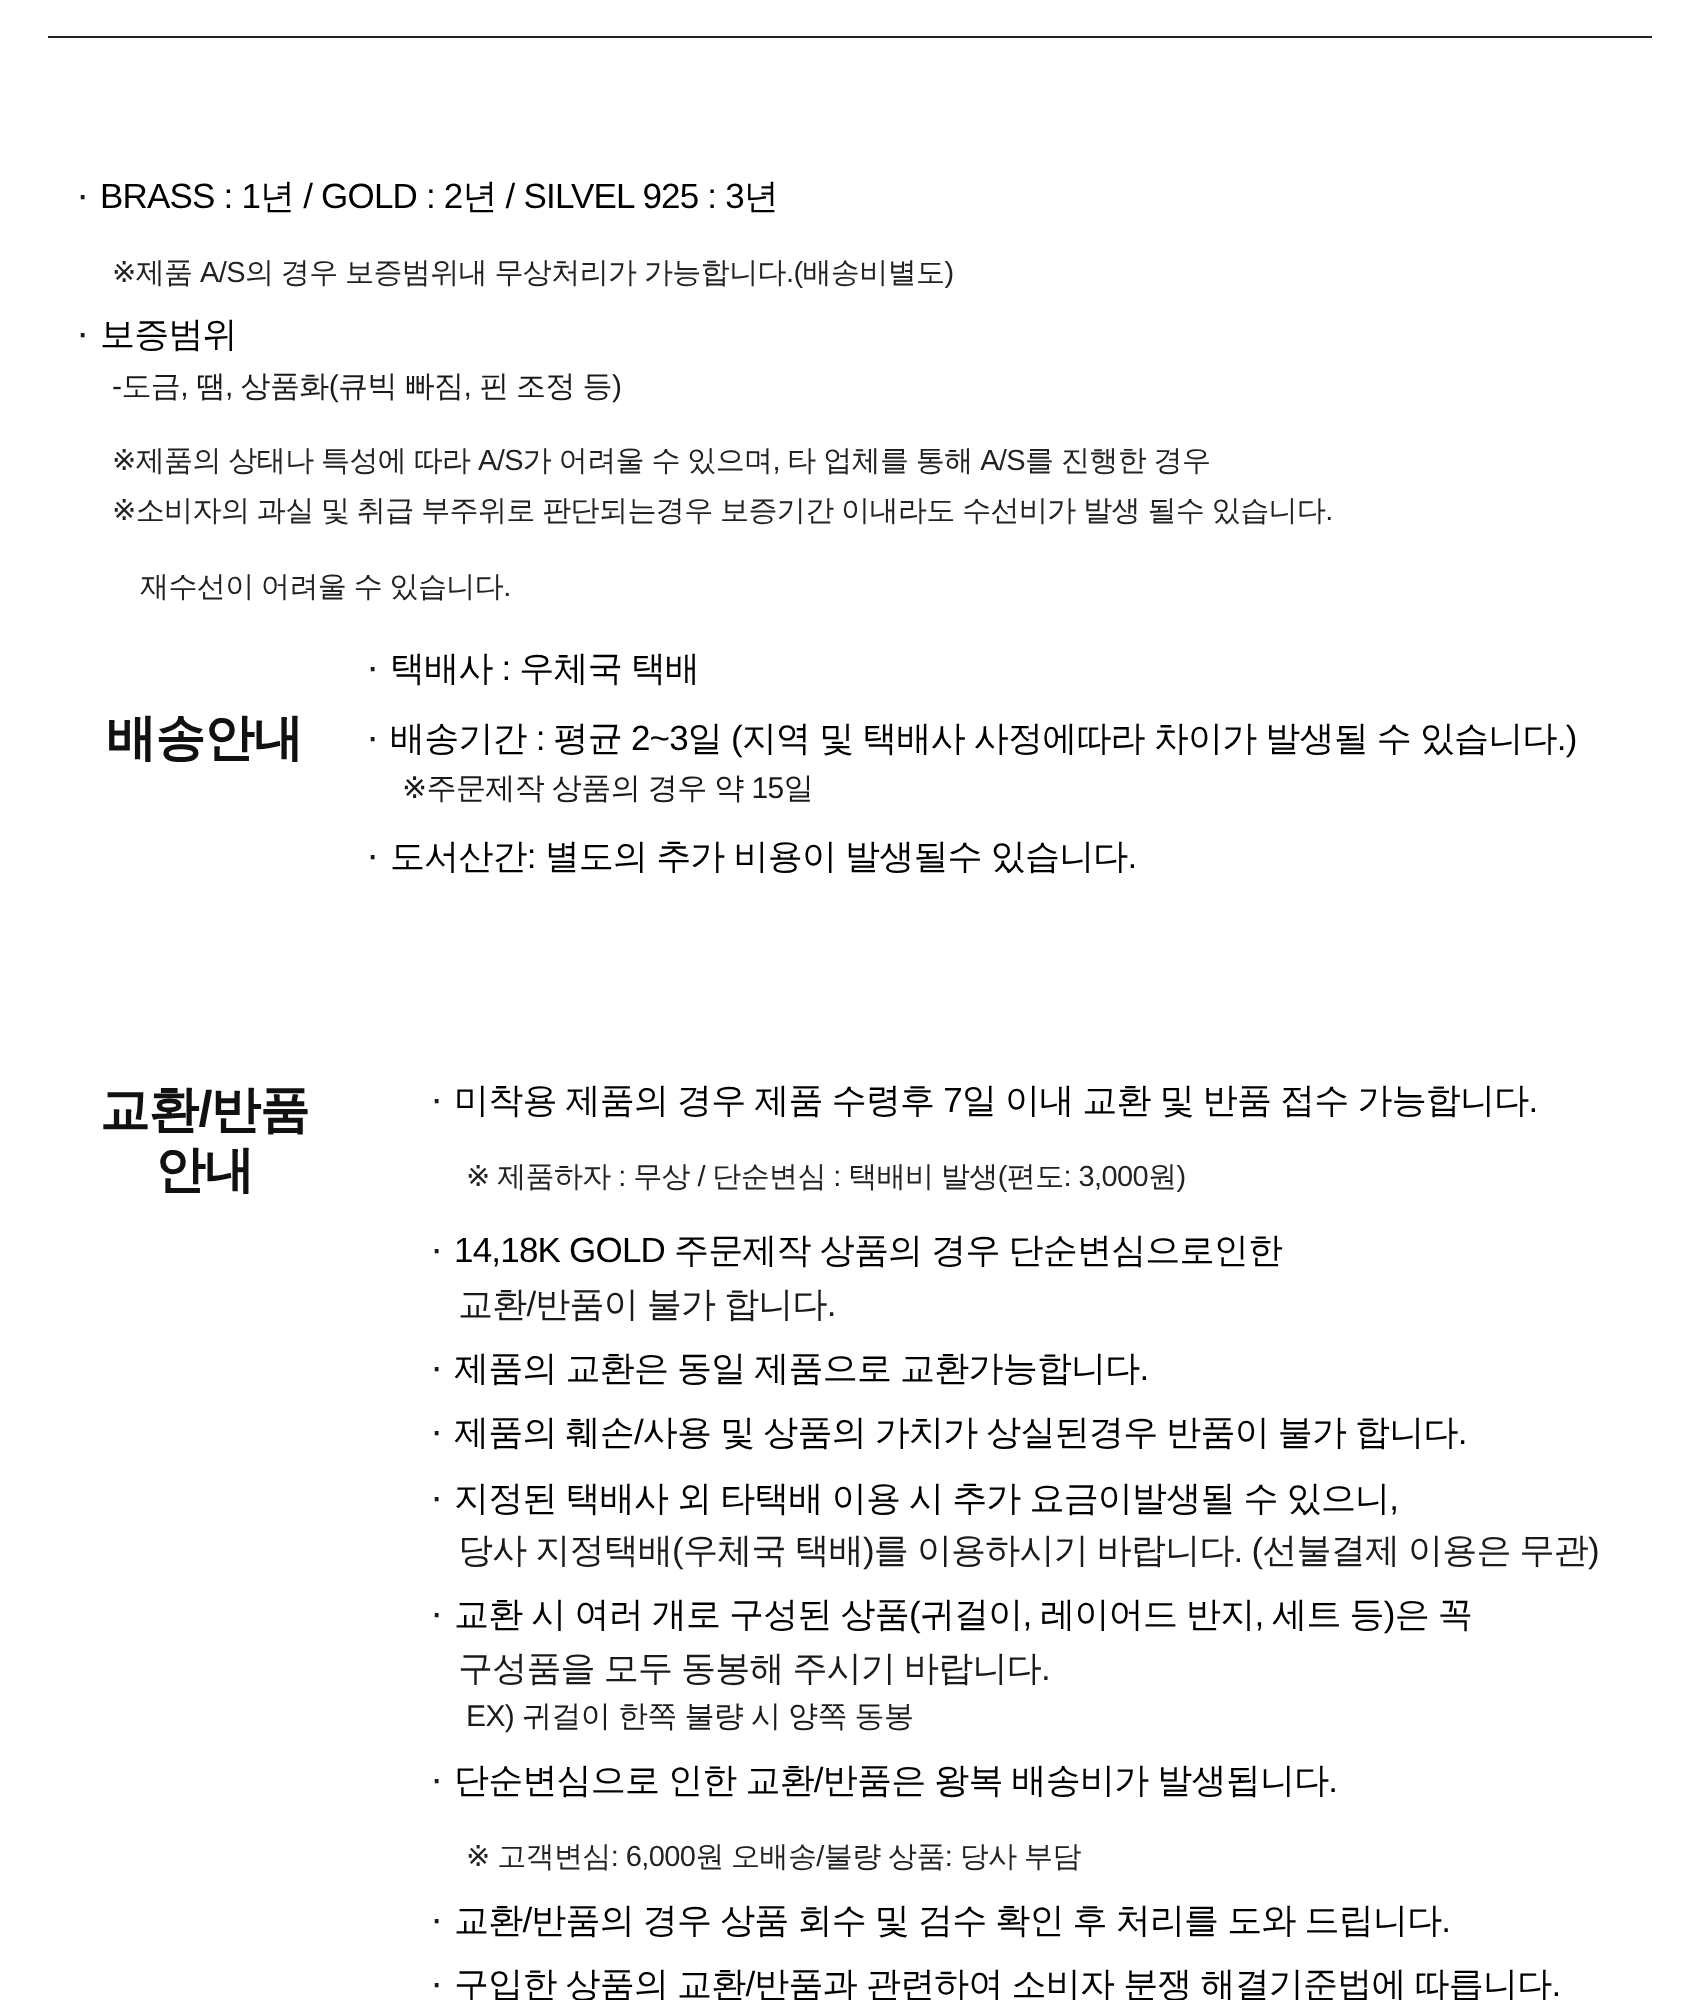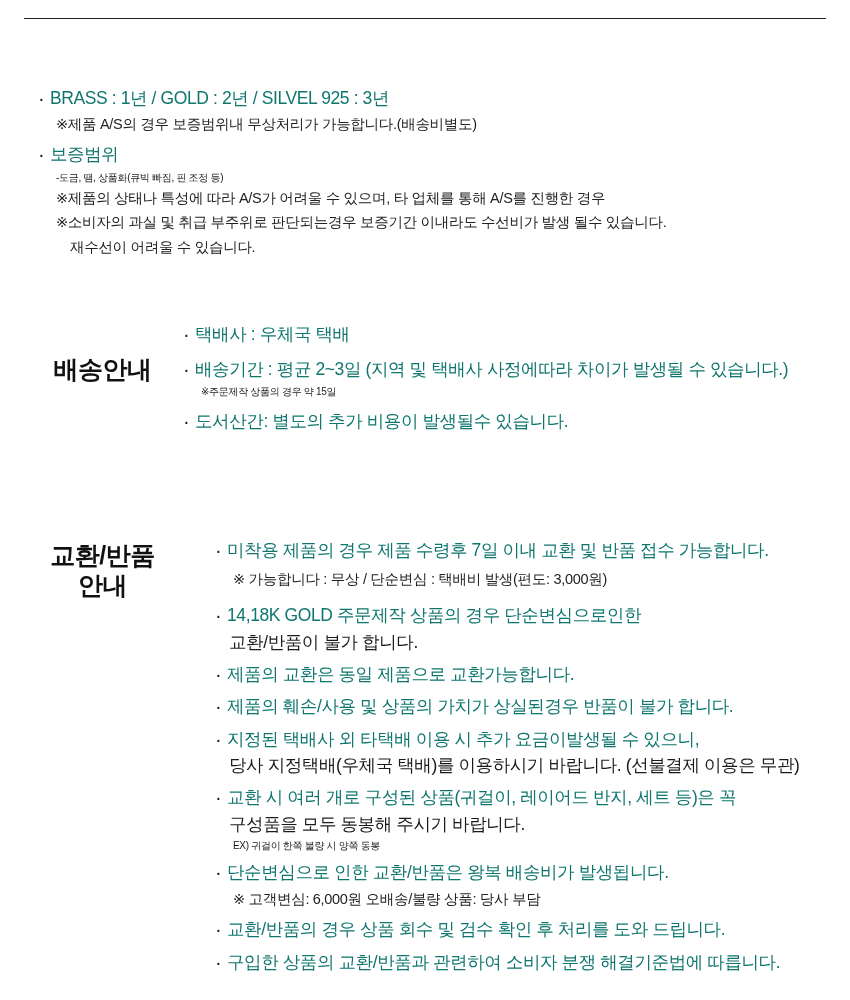--- a/index.html
+++ b/index.html
@@ -48,44 +48,44 @@
     padding-left: 6px;
   }
 
   
   .b {
     position: relative;
     padding-left: 14px;
     font-size: 17.5px;
     line-height: 1.45;
     letter-spacing: -0.4px;
-    color: #0f766e;
+    color: #000000;
     margin: 0 0 2px 0;
   }
   .b::before {
     content: "\00B7";
     position: absolute;
     left: 2px;
     top: -1px;
     font-size: 20px;
     line-height: 1.3;
     color: #1a1a1a;
   }
   .sub {
     padding-left: 20px;
     font-size: 14.5px;
     line-height: 1.5;
     letter-spacing: -0.3px;
     color: #222222;
-    margin: 3px 0 1px 0;
+    margin: 16px 0 1px 0;
   }
   .sub.indent2 { padding-left: 34px; }
   .plain {
     padding-left: 20px;
-    font-size: 10px;
+    font-size: 15px;
     line-height: 1.5;
     letter-spacing: -0.3px;
     margin: 0 0 1px 0;
   }
   .cont {
     padding-left: 16px;
     font-size: 17.5px;
     line-height: 1.45;
     letter-spacing: -0.4px;
     margin: 0 0 2px 0;
@@ -134,21 +134,21 @@
   </div>
 
   <div class="section" id="sec-exchange">
     <div class="sec-title">
       <div>교환/반품</div>
       <div>안내</div>
     </div>
     <div class="sec-body">
 
       <p class="b">미착용 제품의 경우 제품 수령후 7일 이내 교환 및 반품 접수 가능합니다.</p>
-      <p class="sub" style="margin-bottom:7px;">※ 가능합니다 : 무상 / 단순변심 : 택배비 발생(편도: 3,000원)</p>
+      <p class="sub" style="margin-bottom:7px;">※ 제품하자 : 무상 / 단순변심 : 택배비 발생(편도: 3,000원)</p>
 
       <p class="b" style="margin-bottom:1px;margin-top:12px;">14,18K GOLD 주문제작 상품의 경우 단순변심으로인한</p>
       <p class="cont" style="margin-bottom:7px;">교환/반품이 불가 합니다.</p>
 
       <p class="b gap">제품의 교환은 동일 제품으로 교환가능합니다.</p>
 
       <p class="b gap">제품의 훼손/사용 및 상품의 가치가 상실된경우 반품이 불가 합니다.</p>
 
       <p class="b" style="margin-bottom:1px;">지정된 택배사 외 타택배 이용 시 추가 요금이발생될 수 있으니,</p>
       <p class="cont" style="margin-bottom:7px;">당사 지정택배(우체국 택배)를 이용하시기 바랍니다. (선불결제 이용은 무관)</p>

